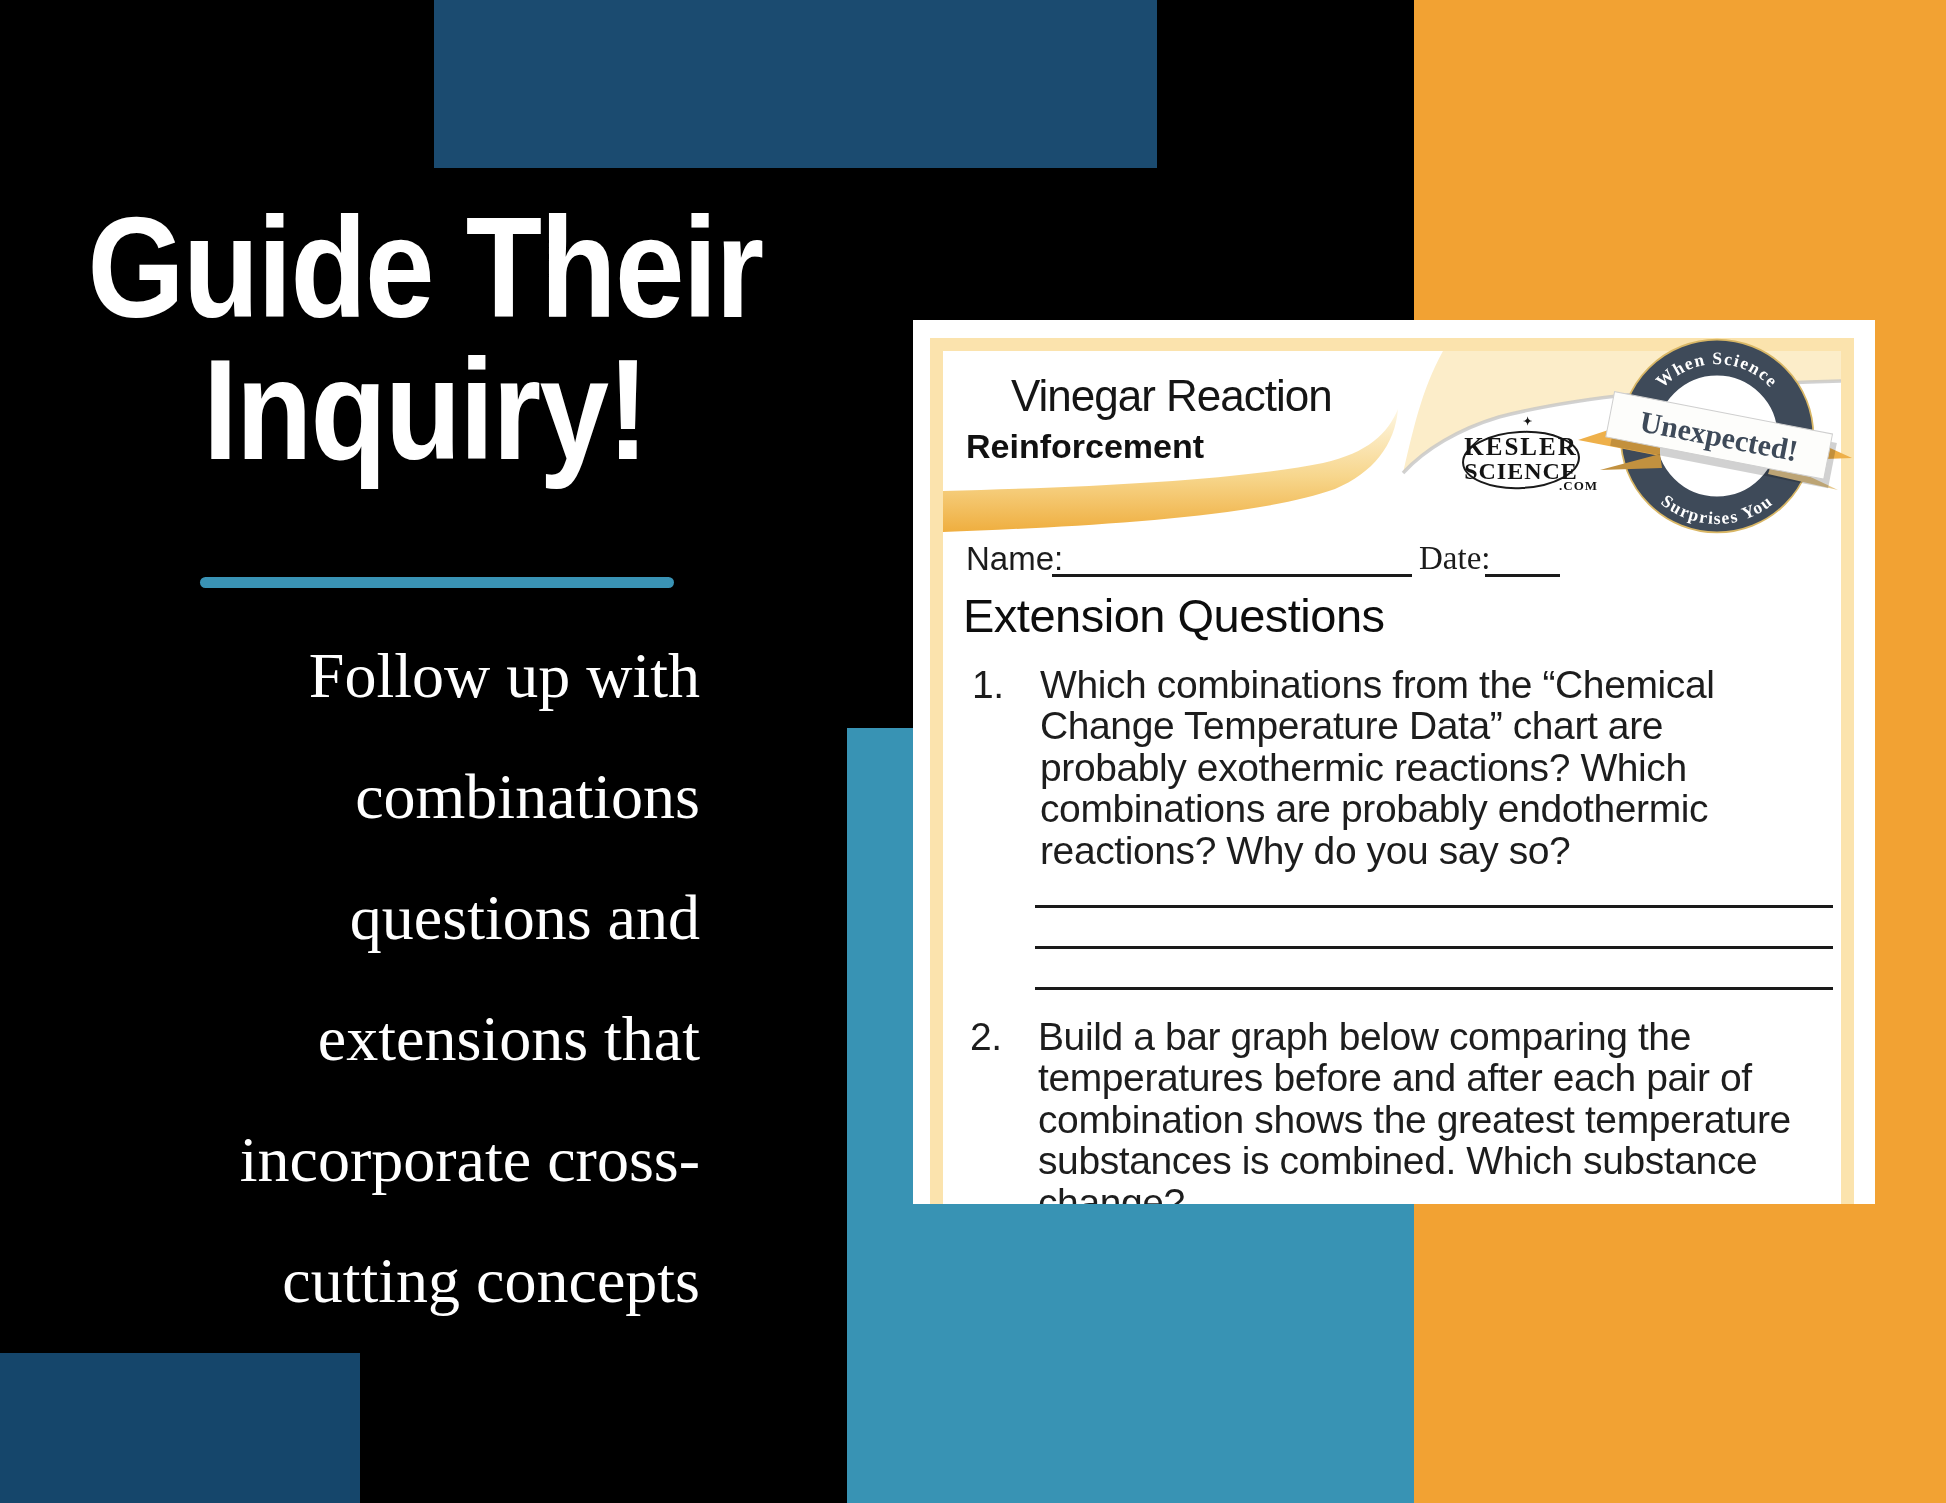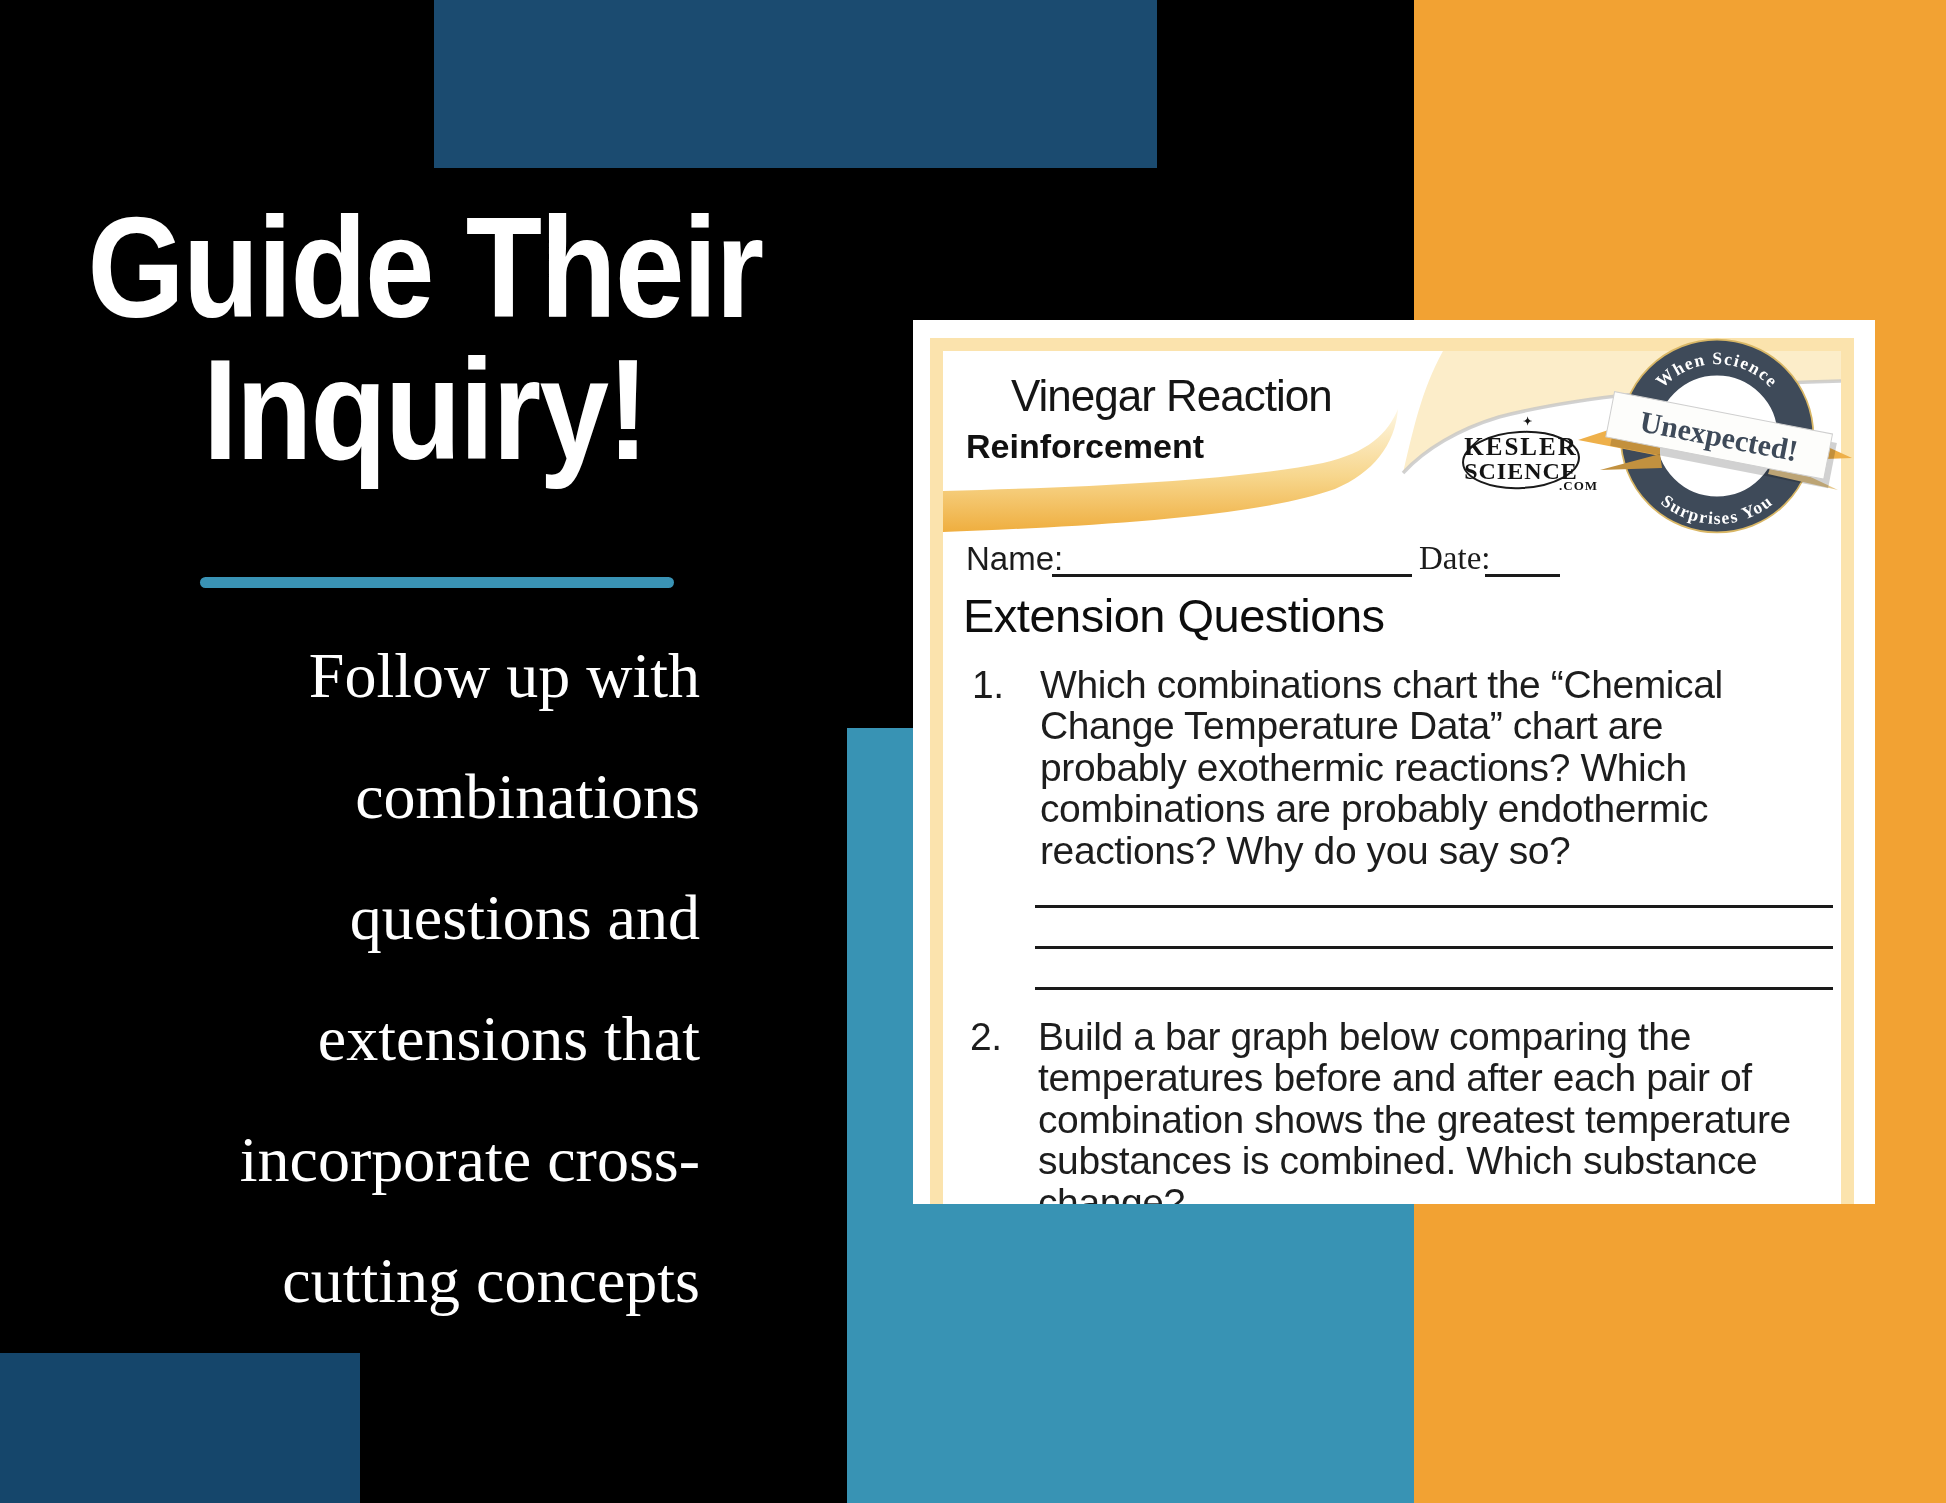--- a/index.html
+++ b/index.html
@@ -141,21 +141,21 @@
     <div class="abs ws-name">Name:</div>
     <div class="abs ws-nameline"></div>
     <div class="abs ws-date">Date:</div>
     <div class="abs ws-dateline"></div>
 
     <div class="abs ws-heading">Extension Questions</div>
 
     <div class="abs question q1">
       <div class="q-num">1.</div>
       <div class="q-lines">
-        <div>Which combinations chart the “Chemical</div>
+        <div>Which combinations from the “Chemical</div>
         <div>Change Temperature Data” chart are</div>
         <div>probably exothermic reactions? Which</div>
         <div>combinations are probably endothermic</div>
         <div>reactions? Why do you say so?</div>
       </div>
     </div>
 
     <div class="abs ans-line" style="top:585px"></div>
     <div class="abs ans-line" style="top:626px"></div>
     <div class="abs ans-line" style="top:667px"></div>

